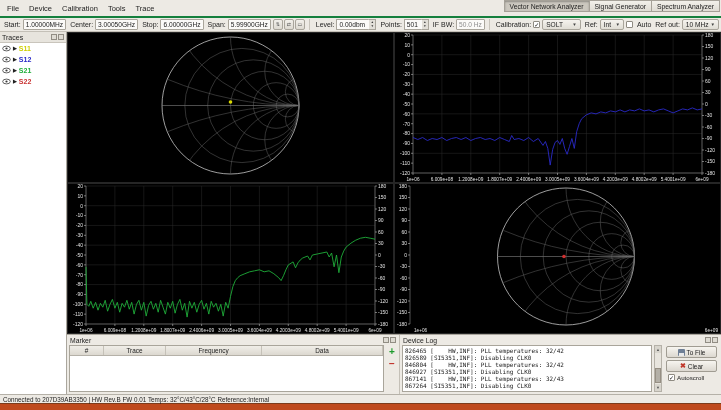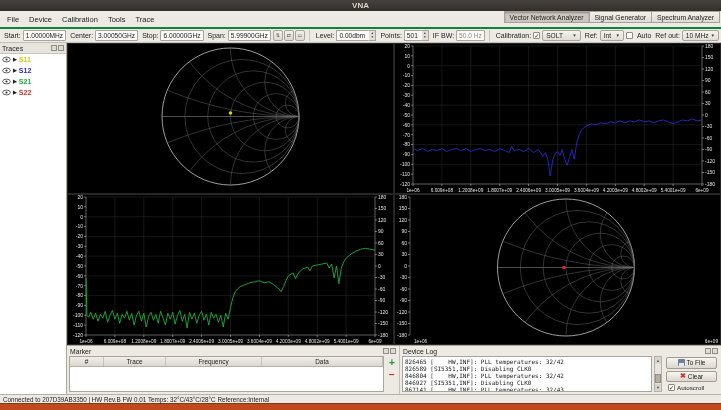--- a/index.html
+++ b/index.html
@@ -56,23 +56,20 @@
   .floppy:before{content:"";position:absolute;left:1px;right:1px;bottom:0;height:3px;background:#e9e9e9}
   .clear-x{color:#c0392b;font-size:7px;font-weight:bold}
   .auto-row{display:flex;align-items:center;gap:2px;font-size:6.2px;color:#222;padding-left:2px}
   .statusbar{height:9px;background:#edeae4;border-top:1px solid #b5b1a8;font-size:6.3px;display:flex;align-items:center;padding:0 3px;color:#1d1d1d;flex:0 0 auto;white-space:nowrap}
 </style>
 </head>
 <body>
 
 <div class="window">
 
-  <div class="titlebar">
-    <span>VNA</span>
-  </div>
 
   <div class="menubar">
     <div id="menu-items" style="display:flex">
         <span class="menu-item">File</span>
         <span class="menu-item">Device</span>
         <span class="menu-item">Calibration</span>
         <span class="menu-item">Tools</span>
         <span class="menu-item">Trace</span>
       </div>
     <div class="tabs" id="mode-tabs">

